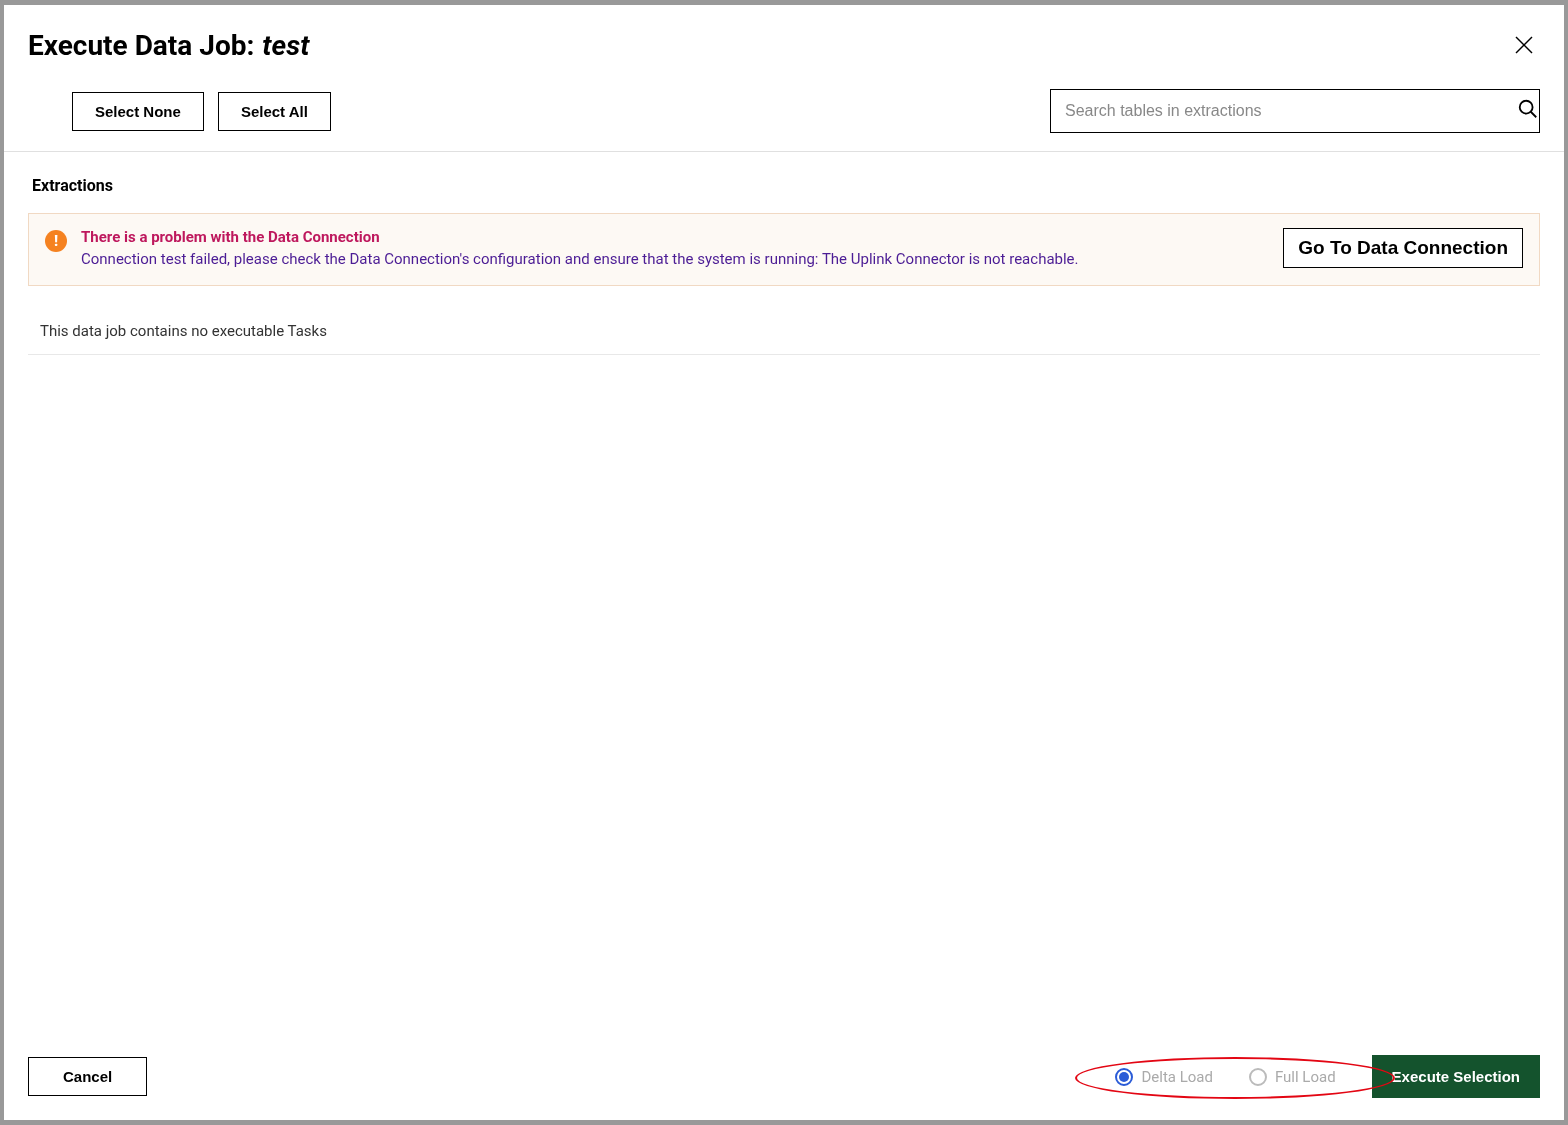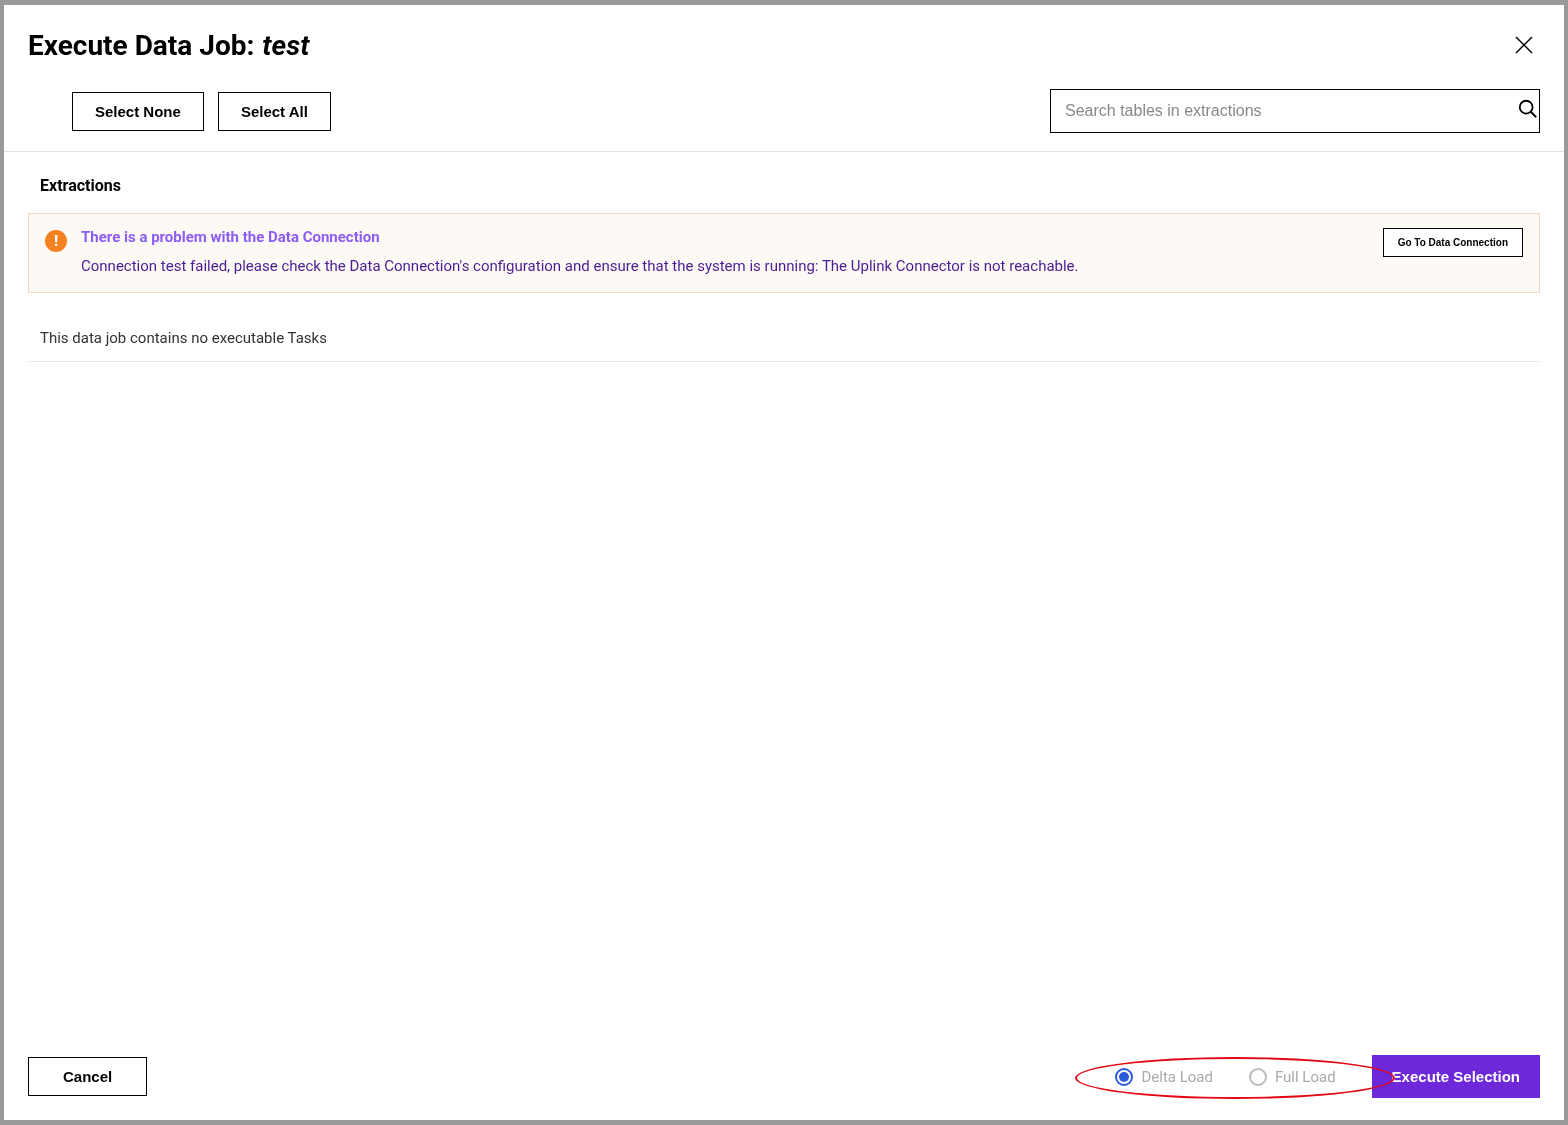--- a/index.html
+++ b/index.html
@@ -92,21 +92,21 @@
     .content {
       flex: 1;
       padding: 24px 24px;
       overflow: auto;
     }
     .section-title {
       font-size: 16px;
       font-weight: 700;
       color: #000;
       margin-bottom: 18px;
-      margin-left: 12px;
+      margin-left: 4px;
     }
     .alert {
       border: 1px solid #f1d9c3;
       background: #fdf9f4;
       padding: 14px 16px;
       display: flex;
       align-items: flex-start;
       justify-content: space-between;
       gap: 16px;
     }
@@ -128,31 +128,31 @@
       display: flex;
       align-items: center;
       justify-content: center;
       font-weight: 800;
       font-size: 15px;
     }
     .alert-body { flex: 1; }
     .alert-title {
       font-size: 15px;
       font-weight: 700;
-      color: #8b5cf6;
-      margin-bottom: 8px;
+      color: #be185d;
+      margin-bottom: 1px;
     }
     .alert-msg {
       font-size: 15px;
       color: #4c1d95;
       line-height: 1.6;
     }
     .alert-action .btn-outline {
       padding: 8px 14px;
-      font-size: 10px;
+      font-size: 19px;
     }
     .empty-row {
       margin-top: 30px;
       padding: 6px 12px 14px 12px;
       border-bottom: 1px solid #e8e8e8;
       font-size: 15px;
       color: #333;
     }
     .footer {
       border-top: 0;
@@ -200,21 +200,21 @@
       position: absolute;
       border: 2px solid #e30613;
       border-radius: 50%;
       width: 320px;
       height: 42px;
       top: -11px;
       left: -16px;
       pointer-events: none;
     }
     .btn-primary {
-      background: #6d28d9;
+      background: #14532d;
       color: #fff;
       border: none;
       padding: 13px 20px;
       font-size: 15px;
       font-weight: 600;
       cursor: pointer;
     }
     .btn-outline.cancel { padding: 10px 34px; }
   </style>
 </head>

